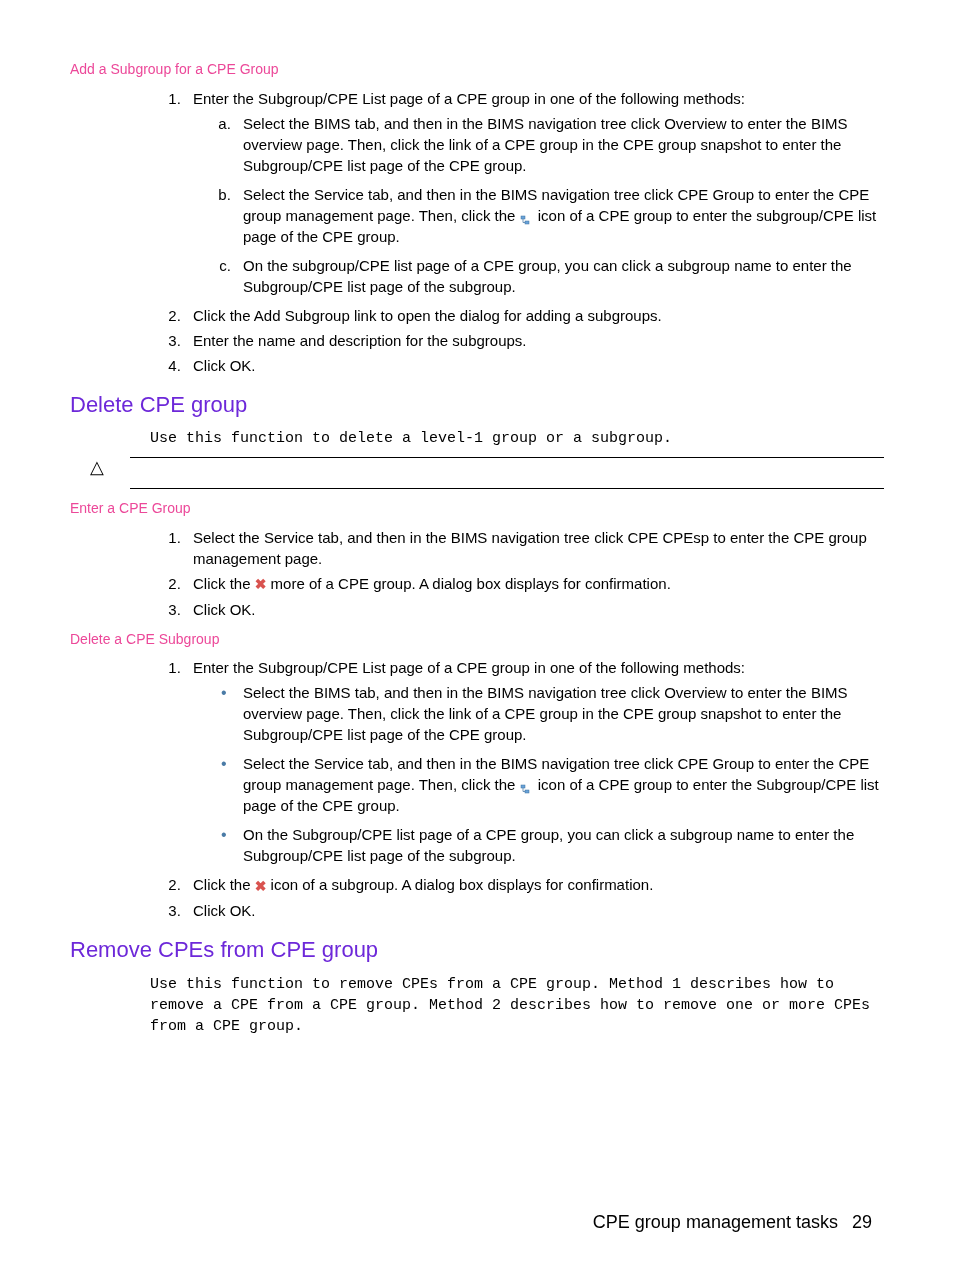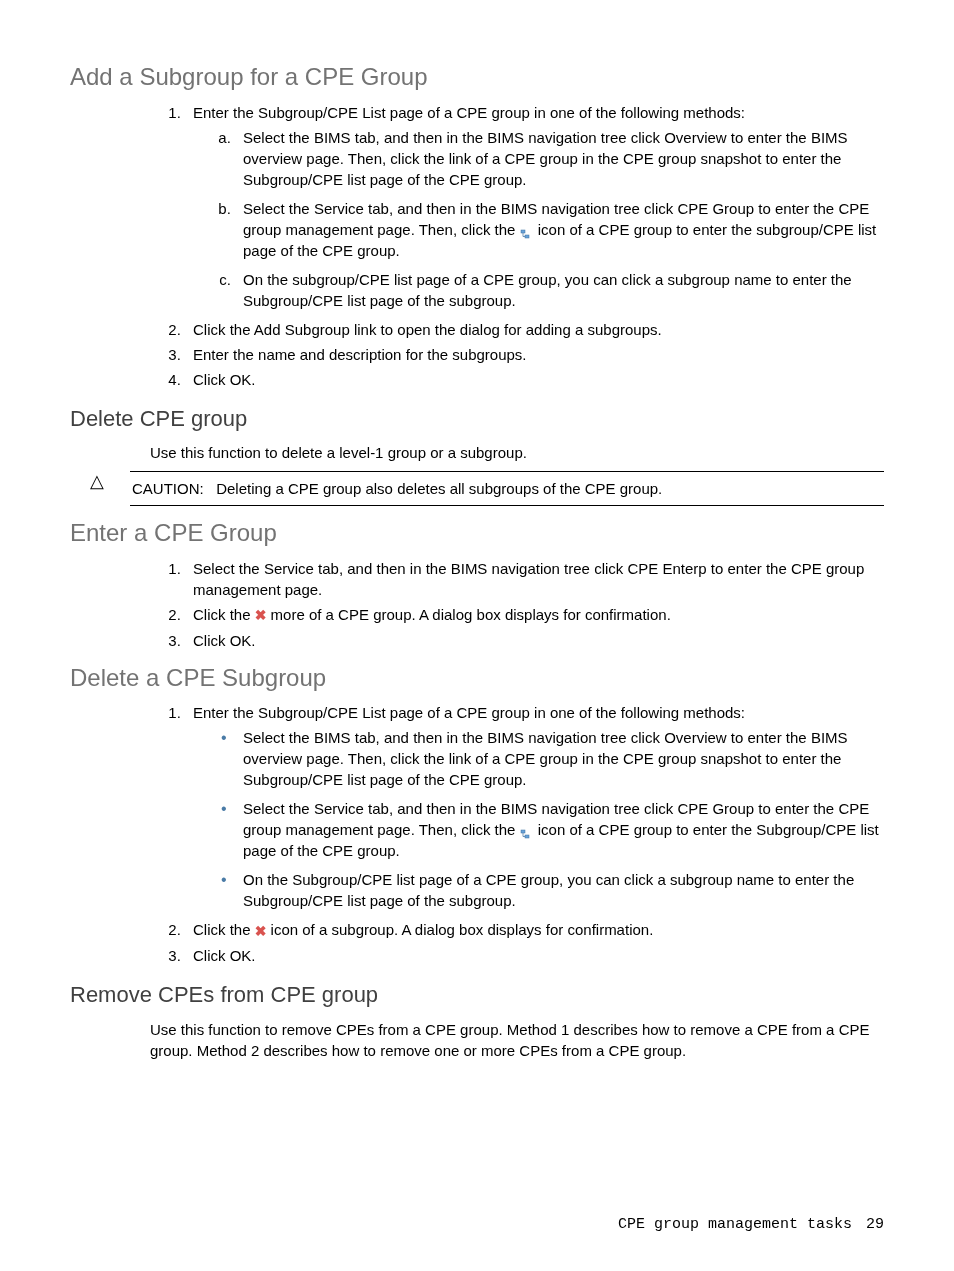--- a/index.html
+++ b/index.html
@@ -6,27 +6,27 @@
       font-family: Arial, Helvetica, sans-serif;
       font-size: 15px;
       line-height: 1.4;
       color: #000;
       margin: 0;
       padding: 50px 70px 40px 70px;
       width: 954px;
       box-sizing: border-box;
     }
     .h3 {
-      color: #737373;
-      font-size: 24px;
+      color: #ec4899;
+      font-size: 14px;
       font-weight: normal;
       margin: 10px 0 8px 0;
     }
     .h2 {
-      color: #404040;
+      color: #6d28d9;
       font-size: 22px;
       font-weight: normal;
       margin: 14px 0 8px 0;
     }
     ol.main {
       list-style: decimal;
       margin: 4px 0 8px 0;
       padding-left: 115px;
     }
     ol.main > li {
@@ -55,20 +55,21 @@
     ul.bullets > li::before {
       content: "•";
       color: #4a7ba6;
       position: absolute;
       left: -14px;
       font-size: 16px;
     }
     .bold { font-weight: normal; }
     .intro {
       margin: 4px 0 8px 80px;
+      font-family: Liberation Mono, monospace;
     }
     .caution-wrap {
       margin: 6px 0 10px 60px;
       border-top: 1px solid #000;
       border-bottom: 1px solid #000;
       padding: 6px 0;
       display: flex;
       align-items: flex-start;
     }
     .caution-icon {
@@ -93,23 +94,22 @@
     .icon-x {
       display: inline-block;
       color: #d9534f;
       font-weight: bold;
       font-size: 14px;
       vertical-align: middle;
     }
     .footer {
       position: fixed;
       bottom: 36px;
-      right: 70px;
-      font-size: 15px;
-      font-family: Liberation Mono, monospace;
+      right: 82px;
+      font-size: 18px;
     }
     .footer .pg { margin-left: 14px; }
   </style>
 </head>
 <body>
 
 <div class="h3">Add a Subgroup for a CPE Group</div>
 <ol class="main">
   <li>
     <span>Enter the </span><span class="bold">Subgroup/CPE List</span><span> page of a CPE group in one of the following methods:</span>
@@ -132,29 +132,26 @@
   </li>
   <li><span>Click the </span><span class="bold">Add Subgroup</span><span> link to open the dialog for adding a subgroups.</span></li>
   <li>Enter the name and description for the subgroups.</li>
   <li><span>Click </span><span class="bold">OK</span><span>.</span></li>
 </ol>
 
 <div class="h2">Delete CPE group</div>
 <div class="intro">Use this function to delete a level-1 group or a subgroup.</div>
 <div class="caution-wrap">
   <div class="caution-icon">△</div>
-  <div class="caution-text">
-    <span class="bold">CAUTION:</span>&nbsp;&nbsp;&nbsp;<span>Deleting a CPE group also deletes all subgroups of the CPE group.</span>
-  </div>
 </div>
 
 <div class="h3">Enter a CPE Group</div>
 <ol class="main">
   <li>
-    <span>Select the </span><span class="bold">Service</span><span> tab, and then in the </span><span class="bold">BIMS</span><span> navigation tree click </span><span class="bold">CPE Enter</span><span>p to enter the CPE group management page.</span>
+    <span>Select the </span><span class="bold">Service</span><span> tab, and then in the </span><span class="bold">BIMS</span><span> navigation tree click </span><span class="bold">CPE CPEs</span><span>p to enter the CPE group management page.</span>
   </li>
   <li><span>Click the </span><span class="icon-x">✖</span><span> more of a CPE group. A dialog box displays for confirmation.</span></li>
   <li><span>Click </span><span class="bold">OK</span><span>.</span></li>
 </ol>
 
 <div class="h3">Delete a CPE Subgroup</div>
 <ol class="main">
   <li>
     <span>Enter the </span><span class="bold">Subgroup/CPE List</span><span> page of a CPE group in one of the following methods:</span>
     <ul class="bullets">

